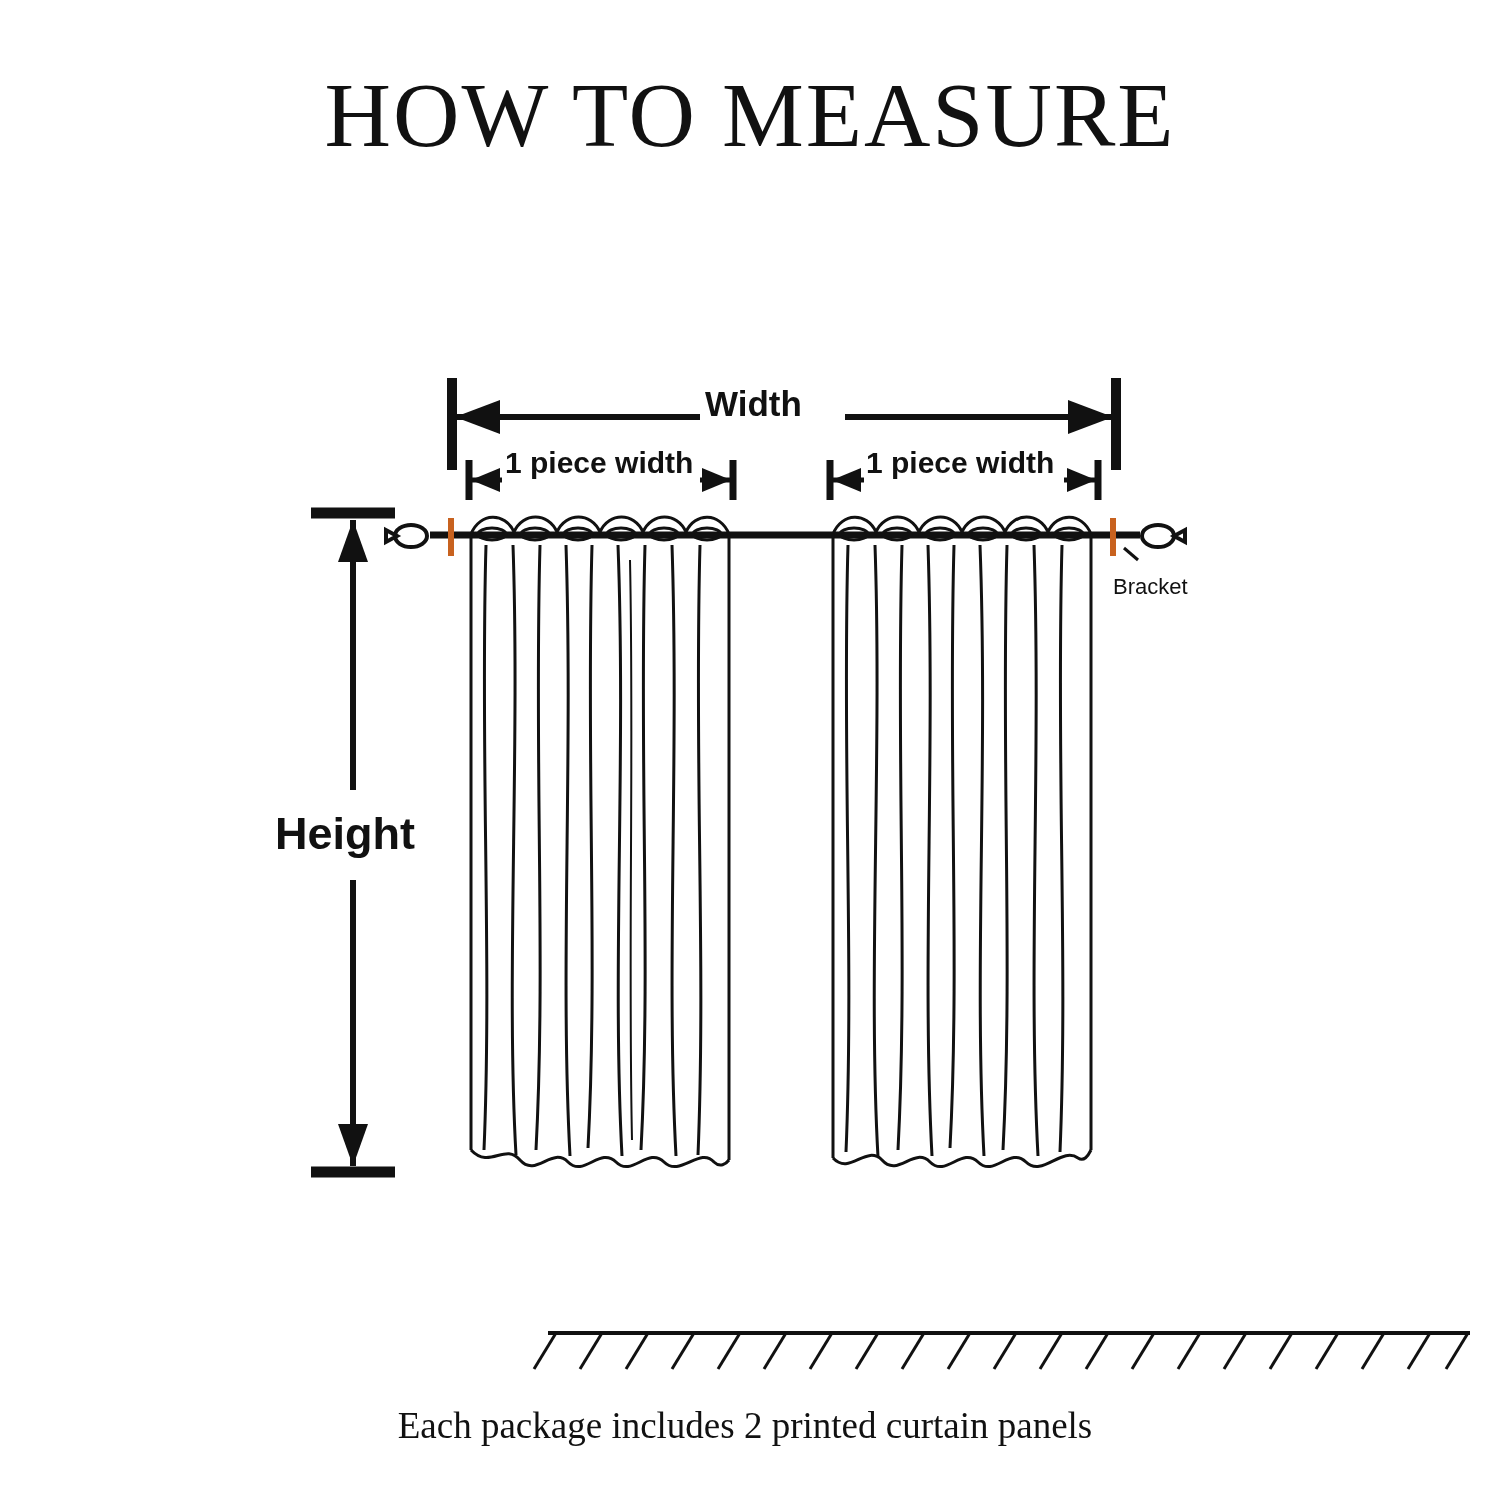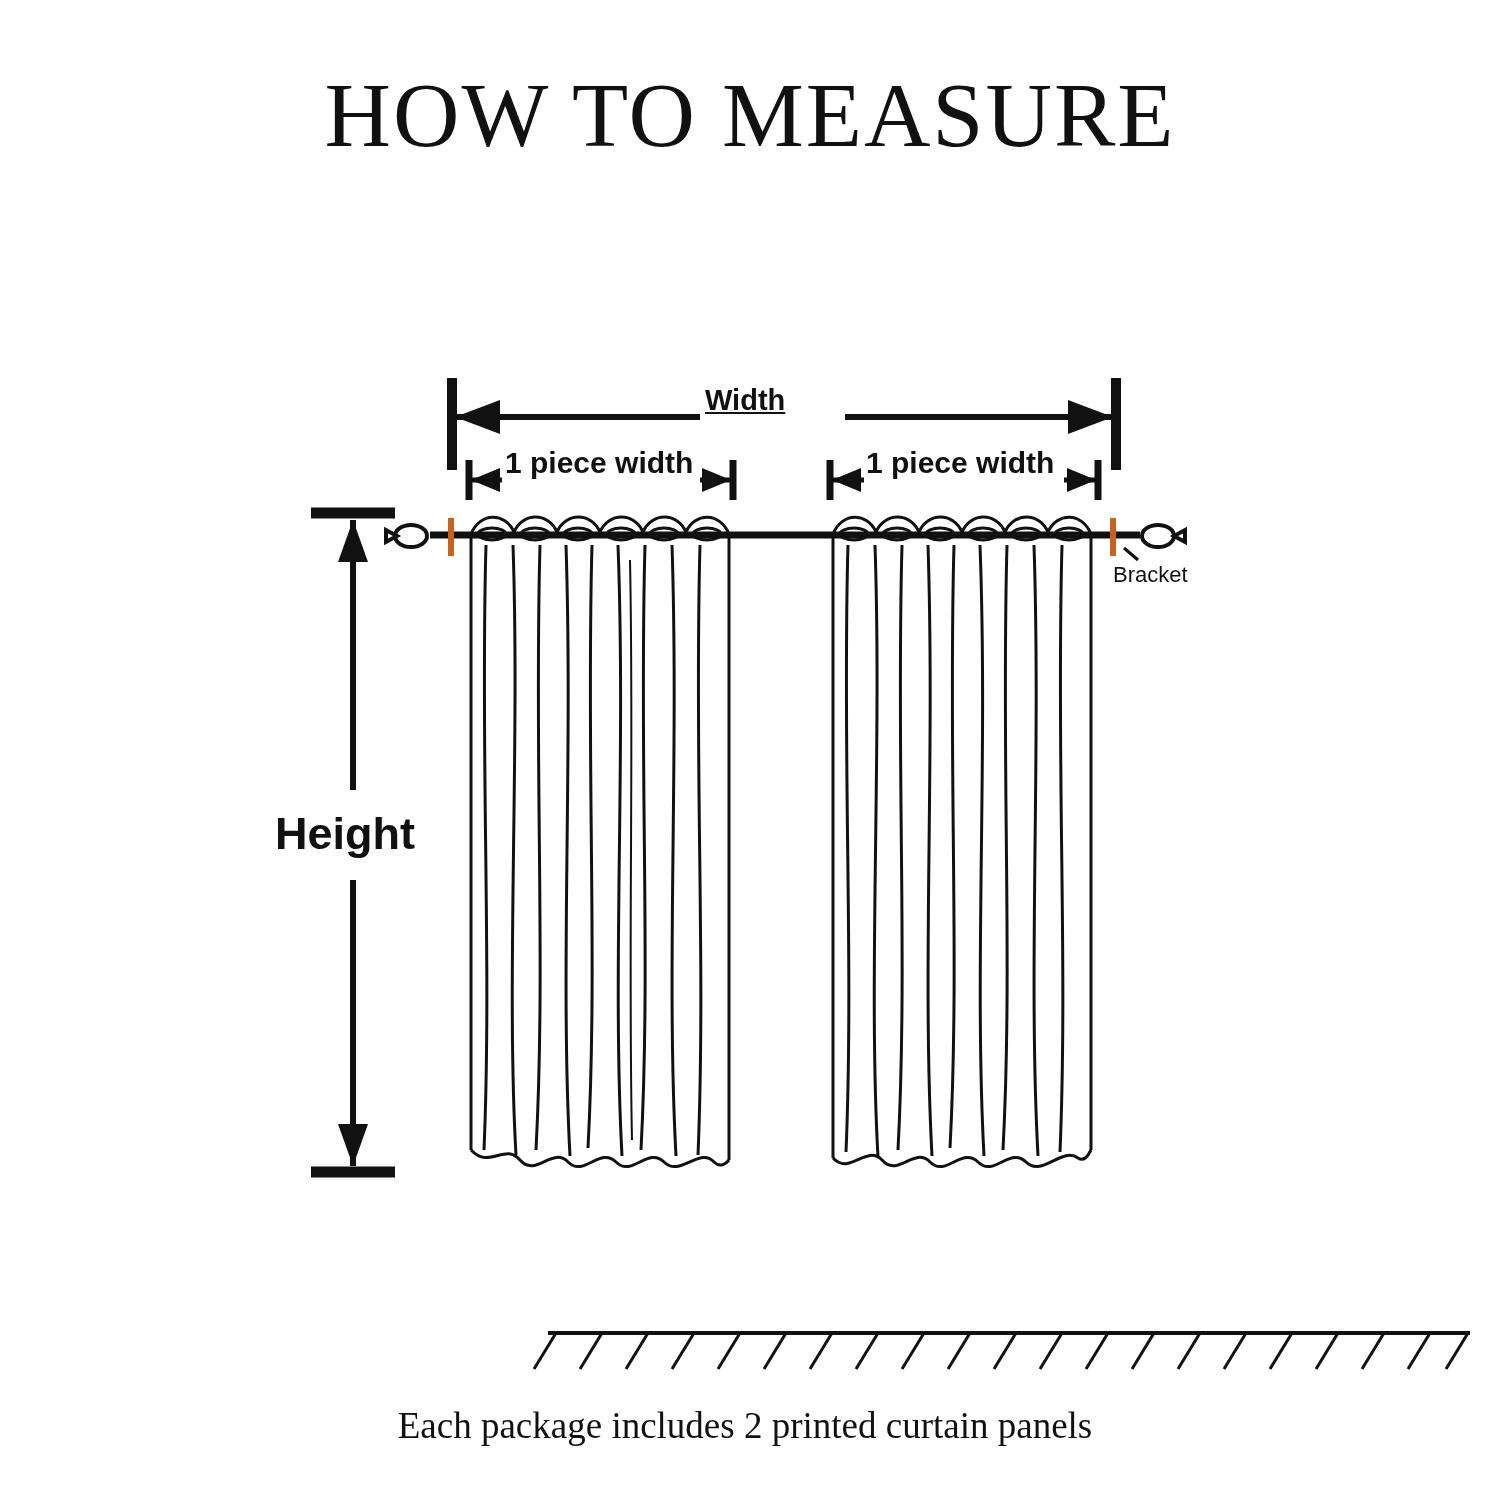--- a/index.html
+++ b/index.html
@@ -35,23 +35,22 @@
     left: 0;
   }
   .lbl {
     position: absolute;
     color: #111111;
     white-space: nowrap;
   }
   #lbl-width {
     top: 384px;
     left: 705px;
-    font-size: 29px;
-    font-weight: 700;
-    text-decoration: underline;
+    font-size: 35px;
+    font-weight: 700;
   }
   #lbl-height {
     top: 808px;
     left: 275px;
     font-size: 45px;
     font-weight: 700;
     text-align: center;
   }
   #lbl-piece-left {
     top: 446px;
@@ -59,21 +58,21 @@
     font-size: 30px;
     font-weight: 700;
   }
   #lbl-piece-right {
     top: 446px;
     left: 866px;
     font-size: 30px;
     font-weight: 700;
   }
   #lbl-bracket {
-    top: 562px;
+    top: 574px;
     left: 1113px;
     font-size: 22px;
     font-weight: 400;
   }
   #footnote {
     position: absolute;
     top: 1404px;
     left: 0;
     width: 1320px;
     text-align: center;

